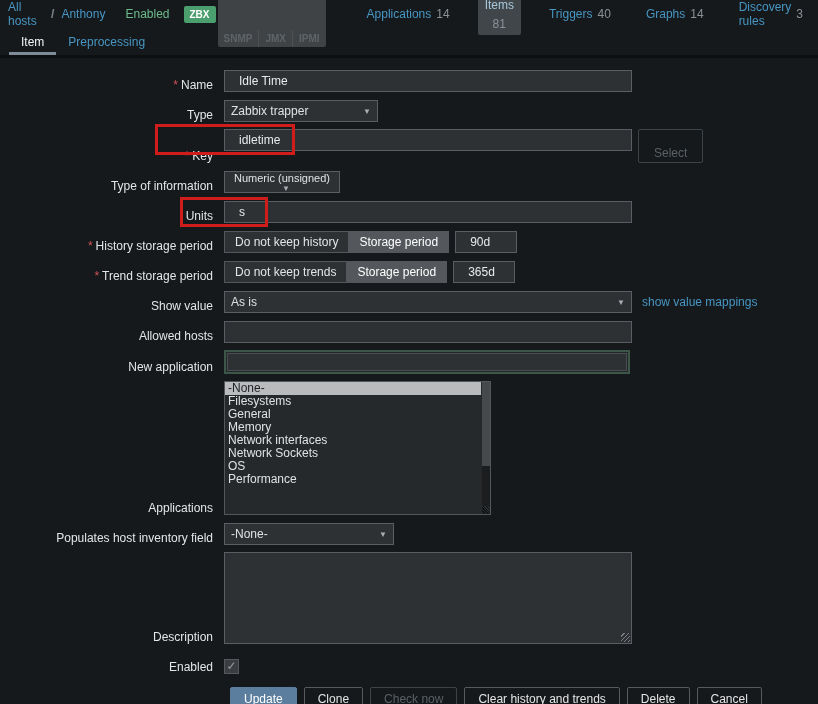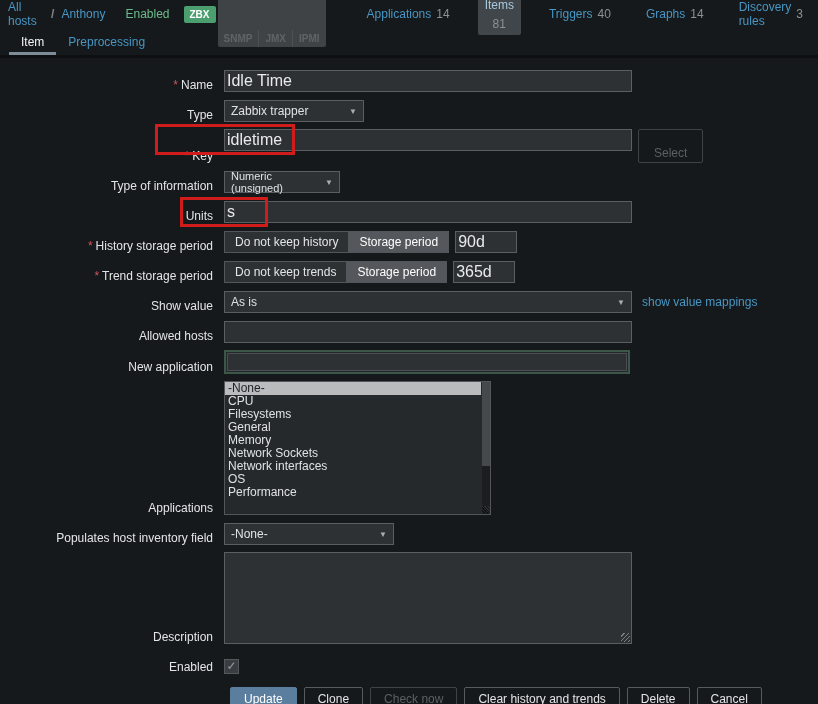--- a/index.html
+++ b/index.html
@@ -31,21 +31,21 @@
   .tab { display:flex; align-items:center; padding:0 12px; cursor:pointer; color:#4796c4; }
   .tab.active { color:#f2f4f5; box-shadow: inset 0 -3px 0 #7e8c99; }
   
   .content { padding-top:11px; }
   .row { display:flex; align-items:flex-end; margin-bottom:7px; position:relative; min-height:23px; }
   .lbl { width:219px; padding-right:6px; flex:none; text-align:right; padding-top:4px; color:#e3e5e7; }
   .req { color:#d0545a; margin-right:3px; }
   .fld { margin-left:5px; display:flex; align-items:flex-start; }
   .tbox {
     background:#2e3134; border:1px solid #5a5e62; color:#e8eaec;
-    height:22px; padding:0 2px; font-family:"Liberation Sans", sans-serif; font-size:16px;
+    height:22px; padding:0 14px; font-family:"Liberation Sans", sans-serif; font-size:12px;
     outline:none;
   }
   .w-full { width:408px; }
   .selbox {
     display:inline-flex; align-items:center; justify-content:space-between;
     background:#2e3134; border:1px solid #5a5e62; height:22px; padding:0 6px; cursor:pointer;
   }
   .arrow { font-size:8px; color:#a9aeb3; margin-left:8px; flex:none; }
   .seg { display:inline-flex; }
   .seg-btn { height:22px; padding:0 10px; display:flex; align-items:center; background:#2d3134;
@@ -143,40 +143,40 @@
   <div class="row">
     <div class="lbl"><span class="req">*</span><span>Name</span></div>
     <div class="fld">
         <input class="tbox w-full" value="Idle Time" style="">
       </div>
   </div>
 
   <div class="row">
     <div class="lbl">Type</div>
     <div class="fld">
-      <span class="selbox" style="width:140px">
+      <span class="selbox" style="width:154px">
         <span>Zabbix trapper</span>
         <span class="arrow">▼</span>
       </span>
     </div>
   </div>
 
   <div class="row">
     <div class="anno anno-key"></div>
     <div class="lbl"><span class="req">*</span><span>Key</span></div>
     <div class="fld">
       <input class="tbox w-full" value="idletime" style="">
       <button class="btn disabled select-btn">Select</button>
     </div>
   </div>
 
   <div class="row">
     <div class="lbl">Type of information</div>
     <div class="fld">
-      <span class="selbox" style="width:116px; font-size:11px;">
+      <span class="selbox" style="width:116px; font-size:11px;flex-direction:column;">
         <span>Numeric (unsigned)</span>
         <span class="arrow">▼</span>
       </span>
     </div>
   </div>
 
   <div class="row">
     <div class="anno anno-units"></div>
     <div class="lbl">Units</div>
     <div class="fld">
@@ -233,31 +233,30 @@
     </div>
   </div>
 
   <div class="row">
     <div class="lbl">Applications</div>
     <div class="fld">
       <div class="listbox">
 
           <div class="opt selected">-None-</div>
 
-          <div class="opt">CPU</div>
 
           <div class="opt">Filesystems</div>
 
           <div class="opt">General</div>
 
           <div class="opt">Memory</div>
 
+          <div class="opt">Network interfaces</div>
+
           <div class="opt">Network Sockets</div>
-
-          <div class="opt">Network interfaces</div>
 
           <div class="opt">OS</div>
 
           <div class="opt">Performance</div>
 
 
         <div class="sb">
           <div class="sb-thumb"></div>
           <div class="sb-corner"></div>
         </div>

